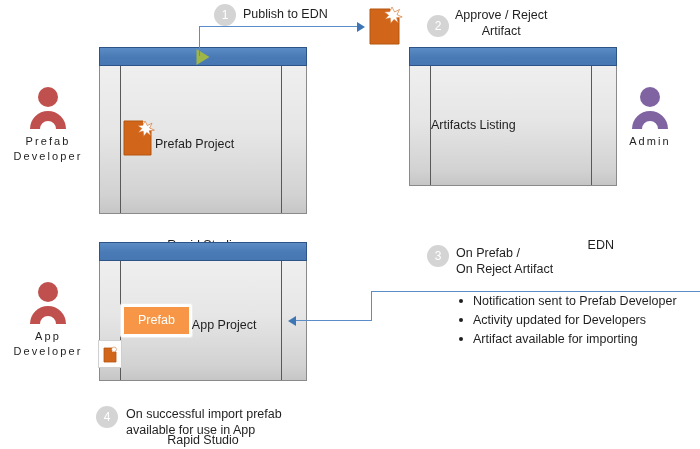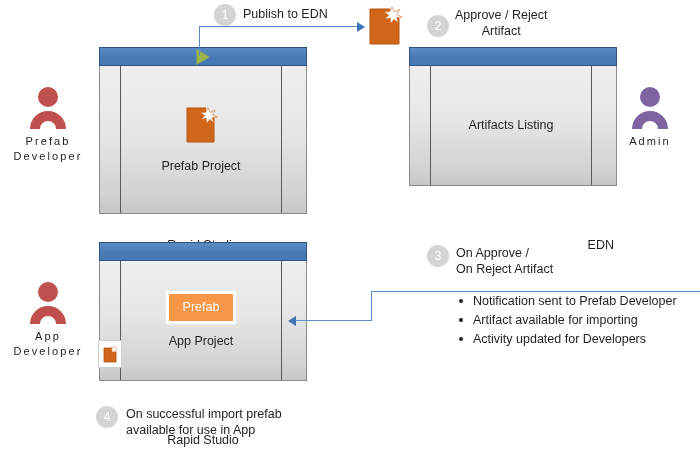--- a/index.html
+++ b/index.html
@@ -40,21 +40,21 @@
   .win .divL,.win .divR{
     position:absolute;top:0;bottom:0;width:1px;background:#595959;
   }
   .win .divL{left:20px;}
   .win .divR{right:24px;}
   .win .caption{
     position:absolute;font-size:12.5px;color:#1f1f1f;white-space:nowrap;margin-top:48px;
   }
   .win .content{
     position:absolute;left:21px;right:25px;top:0;bottom:0;
-    display:flex;flex-direction:column;align-items:center;justify-content:center;
+    display:flex;align-items:center;justify-content:flex-start;
   }
   .wintext{font-size:12.5px;color:#1f1f1f;text-align:center;line-height:17px;}
 
   
   .playtri{
     position:absolute;left:50%;top:50%;transform:translate(-50%,-50%);
     width:0;height:0;border-left:13px solid #9eb548;
     border-top:8px solid transparent;border-bottom:8px solid transparent;
   }
 
@@ -211,29 +211,29 @@
 </span>
 
 <div class="stepnum" style="left:214px;top:4px;">1</div>
 <div class="steptext" style="left:243px;top:6px;">Publish to EDN</div>
 
 <div class="stepnum" style="left:427px;top:15px;">2</div>
 <div class="steptext" style="left:455px;top:7px;text-align:center;">Approve / Reject
 Artifact</div>
 
 <div class="stepnum" style="left:427px;top:245px;">3</div>
-<div class="steptext" style="left:456px;top:245px;">On Approve /
+<div class="steptext" style="left:456px;top:245px;">On Prefab /
 On Reject Artifact</div>
 
 <span class="ln lnh" style="left:371px;top:291px;width:329px;"></span>
 <span class="ln lnv" style="left:371px;top:291px;height:30px;"></span>
 <span class="ln lnh" style="left:296px;top:320px;width:76px;"></span>
 <span class="arrowL" style="left:288px;top:316px;"></span>
 
 <div class="bullets" style="left:456px;top:292px;width:240px;">
   <div class="b">Notification sent to Prefab Developer</div>
+  <div class="b">Activity updated for Developers</div>
   <div class="b">Artifact available for importing</div>
-  <div class="b">Activity updated for Developers</div>
 </div>
 
 <div class="stepnum" style="left:96px;top:406px;">4</div>
 <div class="steptext" style="left:126px;top:406px;">On successful import prefab
 available for use in App</div>
 
 </body></html>

